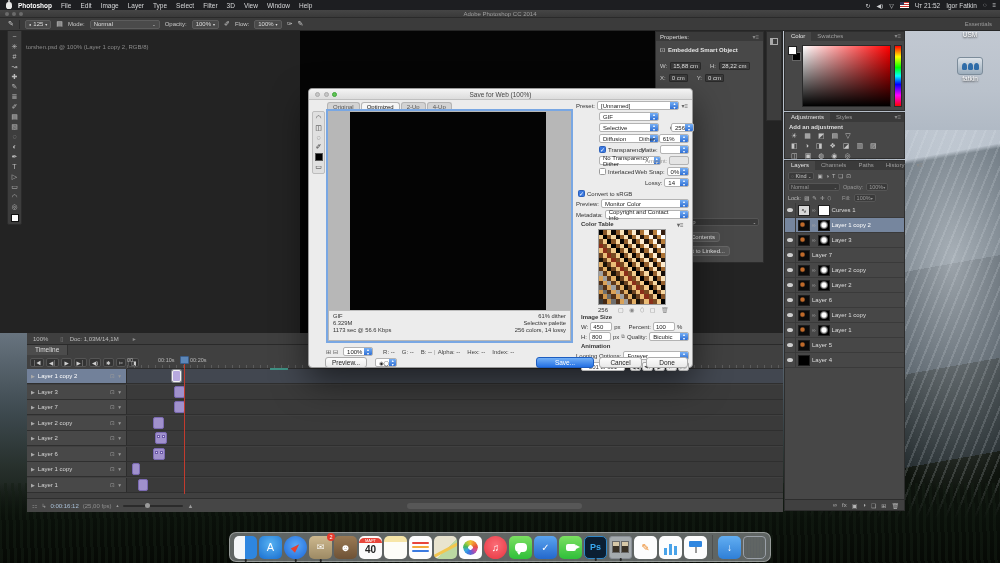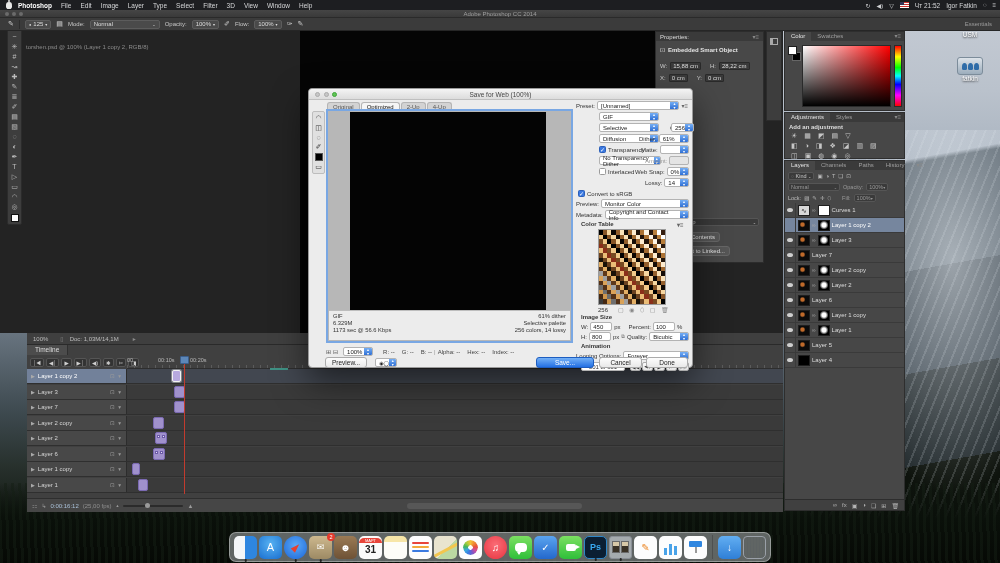--- a/index.html
+++ b/index.html
@@ -1147,21 +1147,21 @@
       </div>
       <div class="dki dk-app-store">A</div>
       <div class="dki dk-safari">
         <i class="needle"></i>
         <span class="run"></span>
       </div>
       <div class="dki dk-mail">✉<span class="badge">2</span><span class="run"></span></div>
       <div class="dki dk-contacts">☻</div>
       <div class="dki dk-calendar">
         <div class="cm">МАРТ</div>
-        <div class="cd">31</div>
+        <div class="cd">40</div>
       </div>
       <div class="dki dk-notes"></div>
       <div class="dki dk-reminders">
         <i style="background: rgb(232, 69, 58);"></i>
         <i style="background: rgb(243, 169, 58);"></i>
         <i style="background: rgb(59, 122, 224);"></i>
       </div>
       <div class="dki dk-maps"></div>
       <div class="dki dk-photos">
         <div class="flower"></div>

